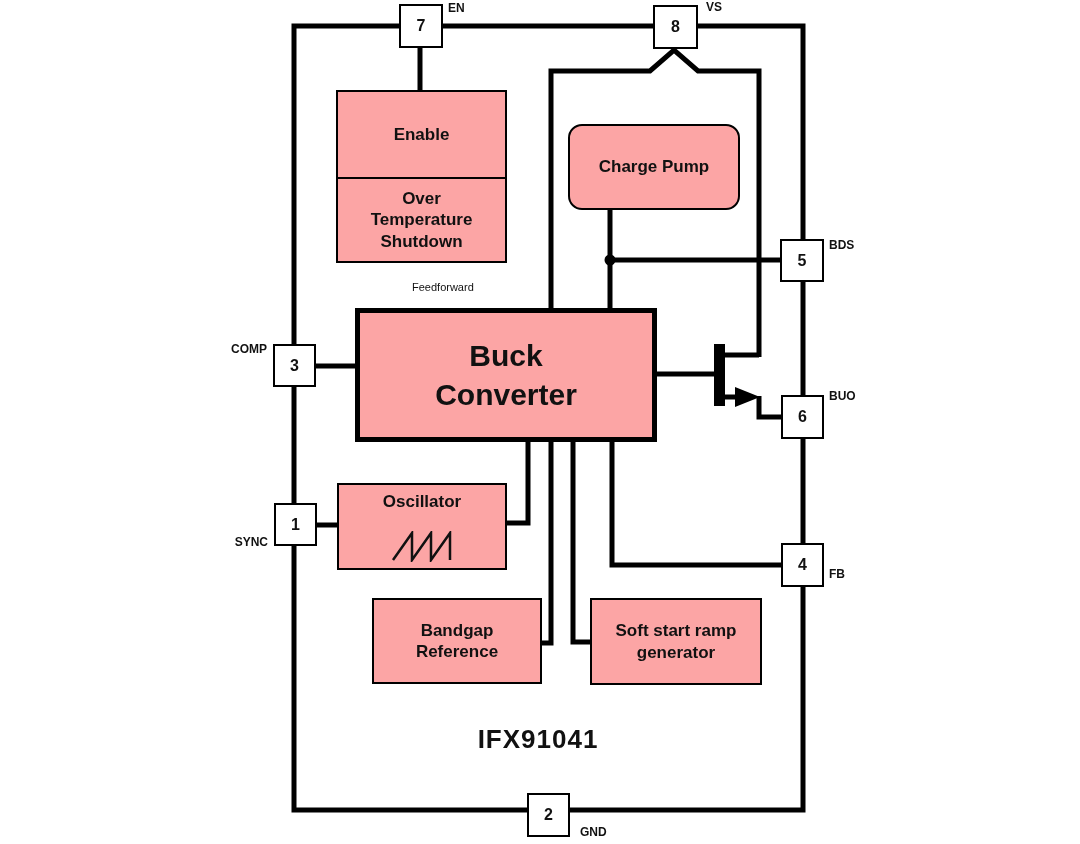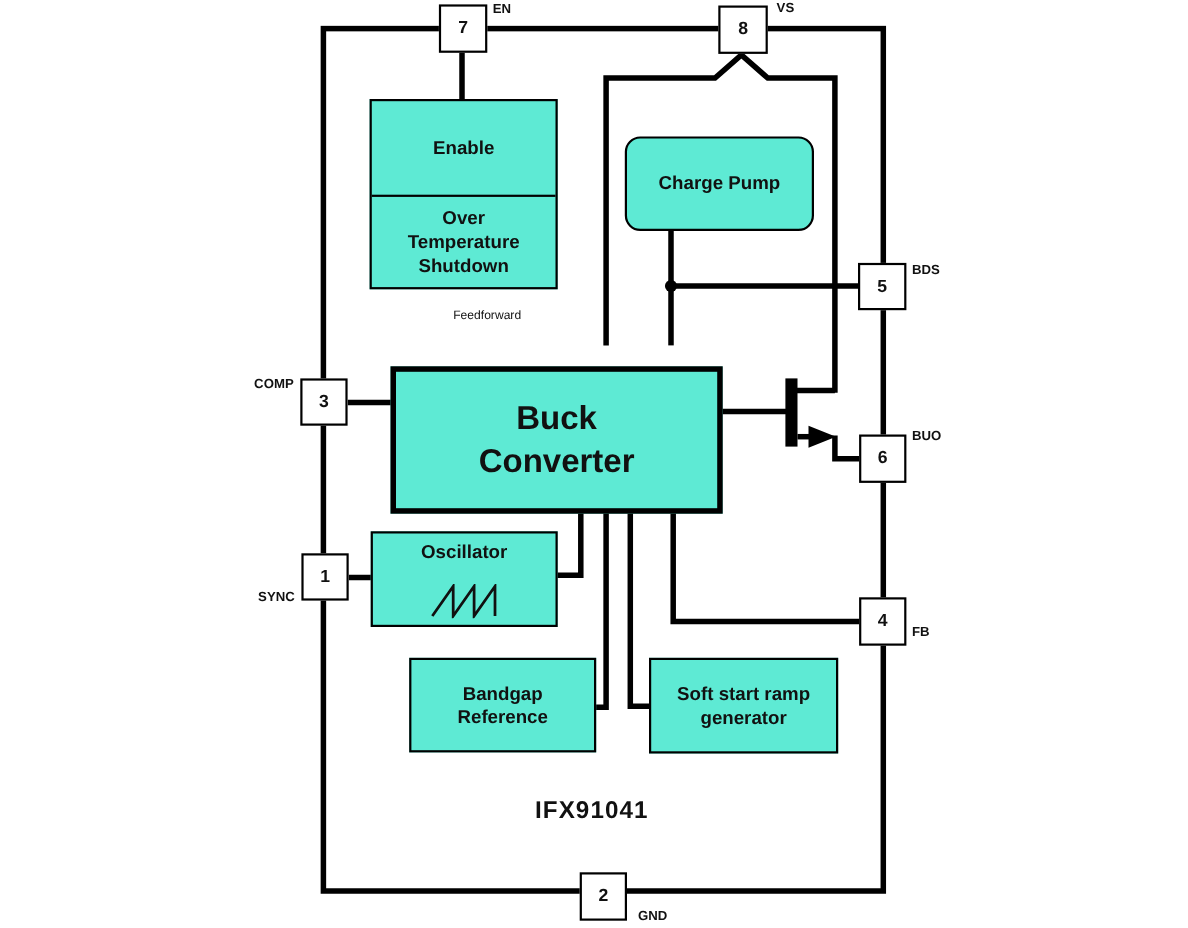--- a/index.html
+++ b/index.html
@@ -2,41 +2,41 @@
 <html><head>
 <meta charset="utf-8">
 <style>
   html,body{margin:0;padding:0;background:#ffffff;}
   .canvas{
     position:relative;width:1080px;height:844px;background:#ffffff;
     font-family:"Liberation Sans",sans-serif;color:#111111;overflow:hidden;
   }
   .wires{position:absolute;left:0;top:0;z-index:1;}
   .block{
-    position:absolute;z-index:2;background:#5eead4;border:2px solid #000;
+    position:absolute;z-index:2;background:#fca5a5;border:2px solid #000;
     box-sizing:border-box;display:flex;align-items:center;justify-content:center;
     text-align:center;font-weight:bold;font-size:17px;line-height:1.25;
   }
-  .buck{border-width:5px;font-size:30px;line-height:1.3;margin-top:25px;}
+  .buck{border-width:5px;font-size:30px;line-height:1.3;}
   .buck .lbl{width:200px;}
   .enable-block{flex-direction:column;align-items:stretch;justify-content:flex-start;}
   .enable-half{height:85px;display:flex;align-items:center;justify-content:center;border-bottom:2px solid #000;}
   .ots-half{flex:1;display:flex;align-items:center;justify-content:center;}
   .ots-half .lbl{width:140px;}
   .bandgap .lbl{width:118px;}
   .softstart .lbl{width:158px;}
   .osc-block{flex-direction:column;justify-content:center;gap:18px;}
   .pin{
     position:absolute;z-index:3;background:#ffffff;border:2px solid #000;
     box-sizing:border-box;display:flex;align-items:center;justify-content:center;
     font-weight:bold;font-size:16px;
   }
   .pin-label{position:absolute;z-index:3;font-weight:bold;font-size:12px;white-space:nowrap;}
   .ra{text-align:right;}
-  .part-number{position:absolute;z-index:2;font-weight:bold;font-size:22px;letter-spacing:1px;text-align:center;}
+  .part-number{position:absolute;z-index:2;font-weight:bold;font-size:26px;letter-spacing:1px;text-align:center;}
   .ff-label{position:absolute;z-index:2;font-weight:normal;font-size:11px;white-space:nowrap;}
 </style>
 </head>
 <body>
 
 <div class="canvas">
 
   <svg class="wires" width="1080" height="844" viewBox="0 0 1080 844">
     <g stroke="#000000" stroke-width="5" fill="none">
 

